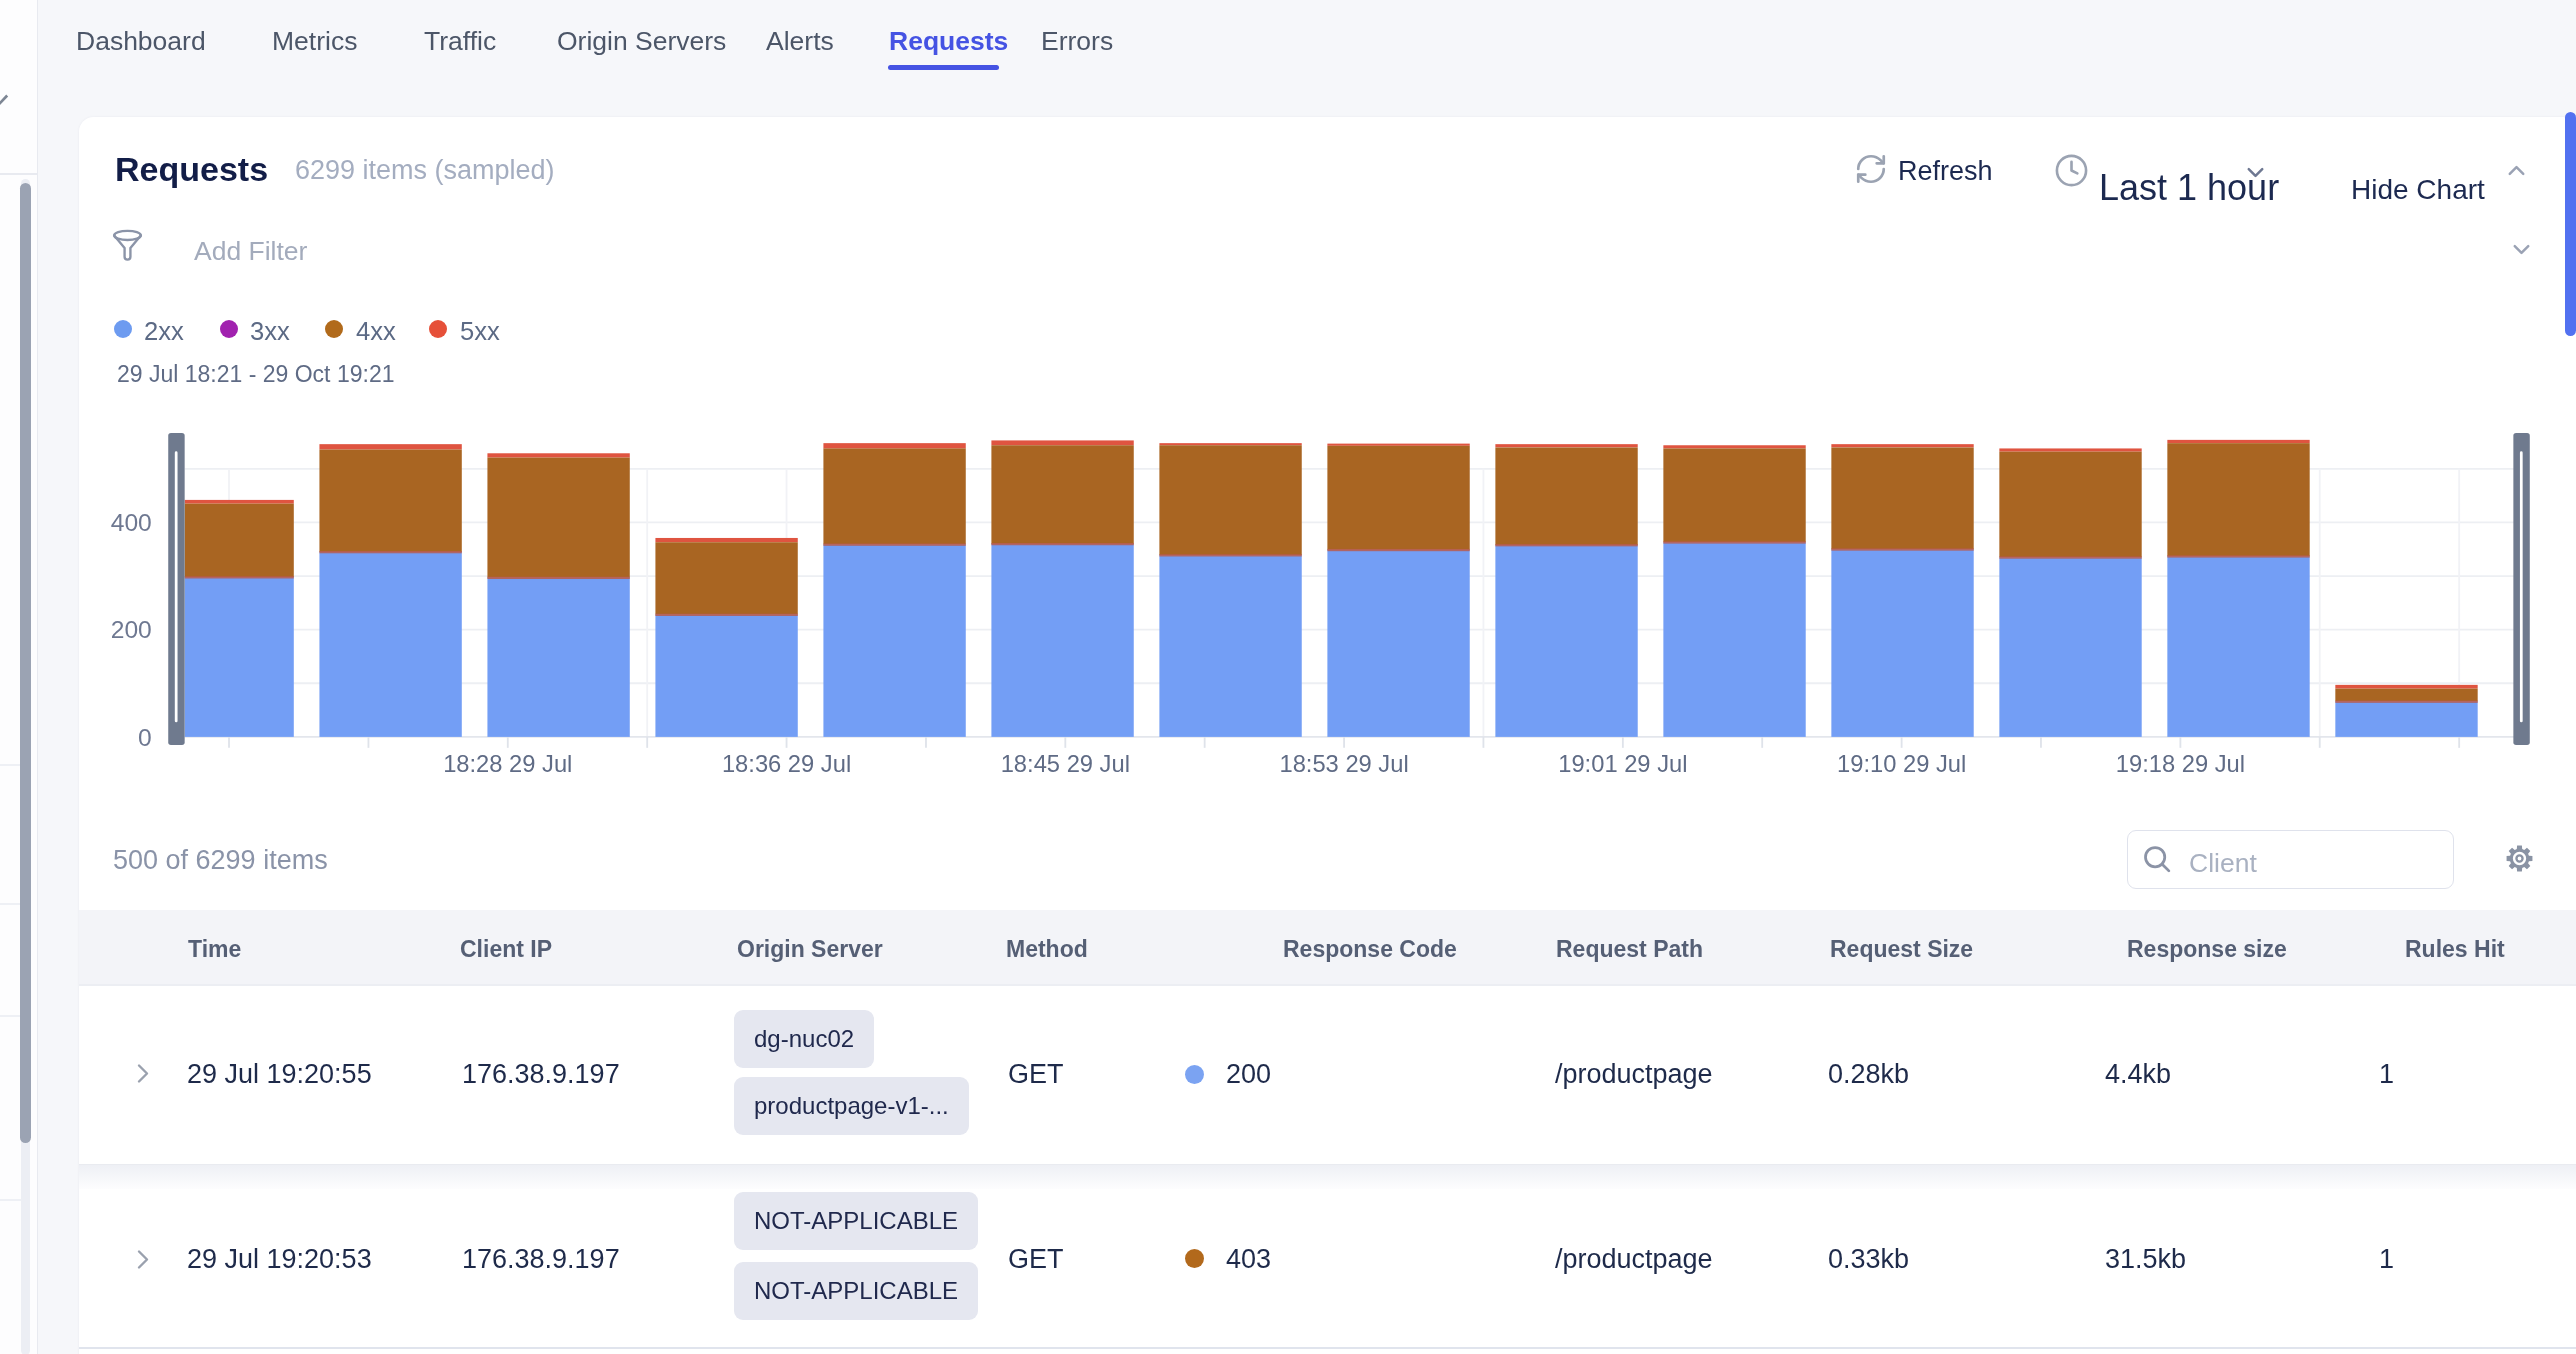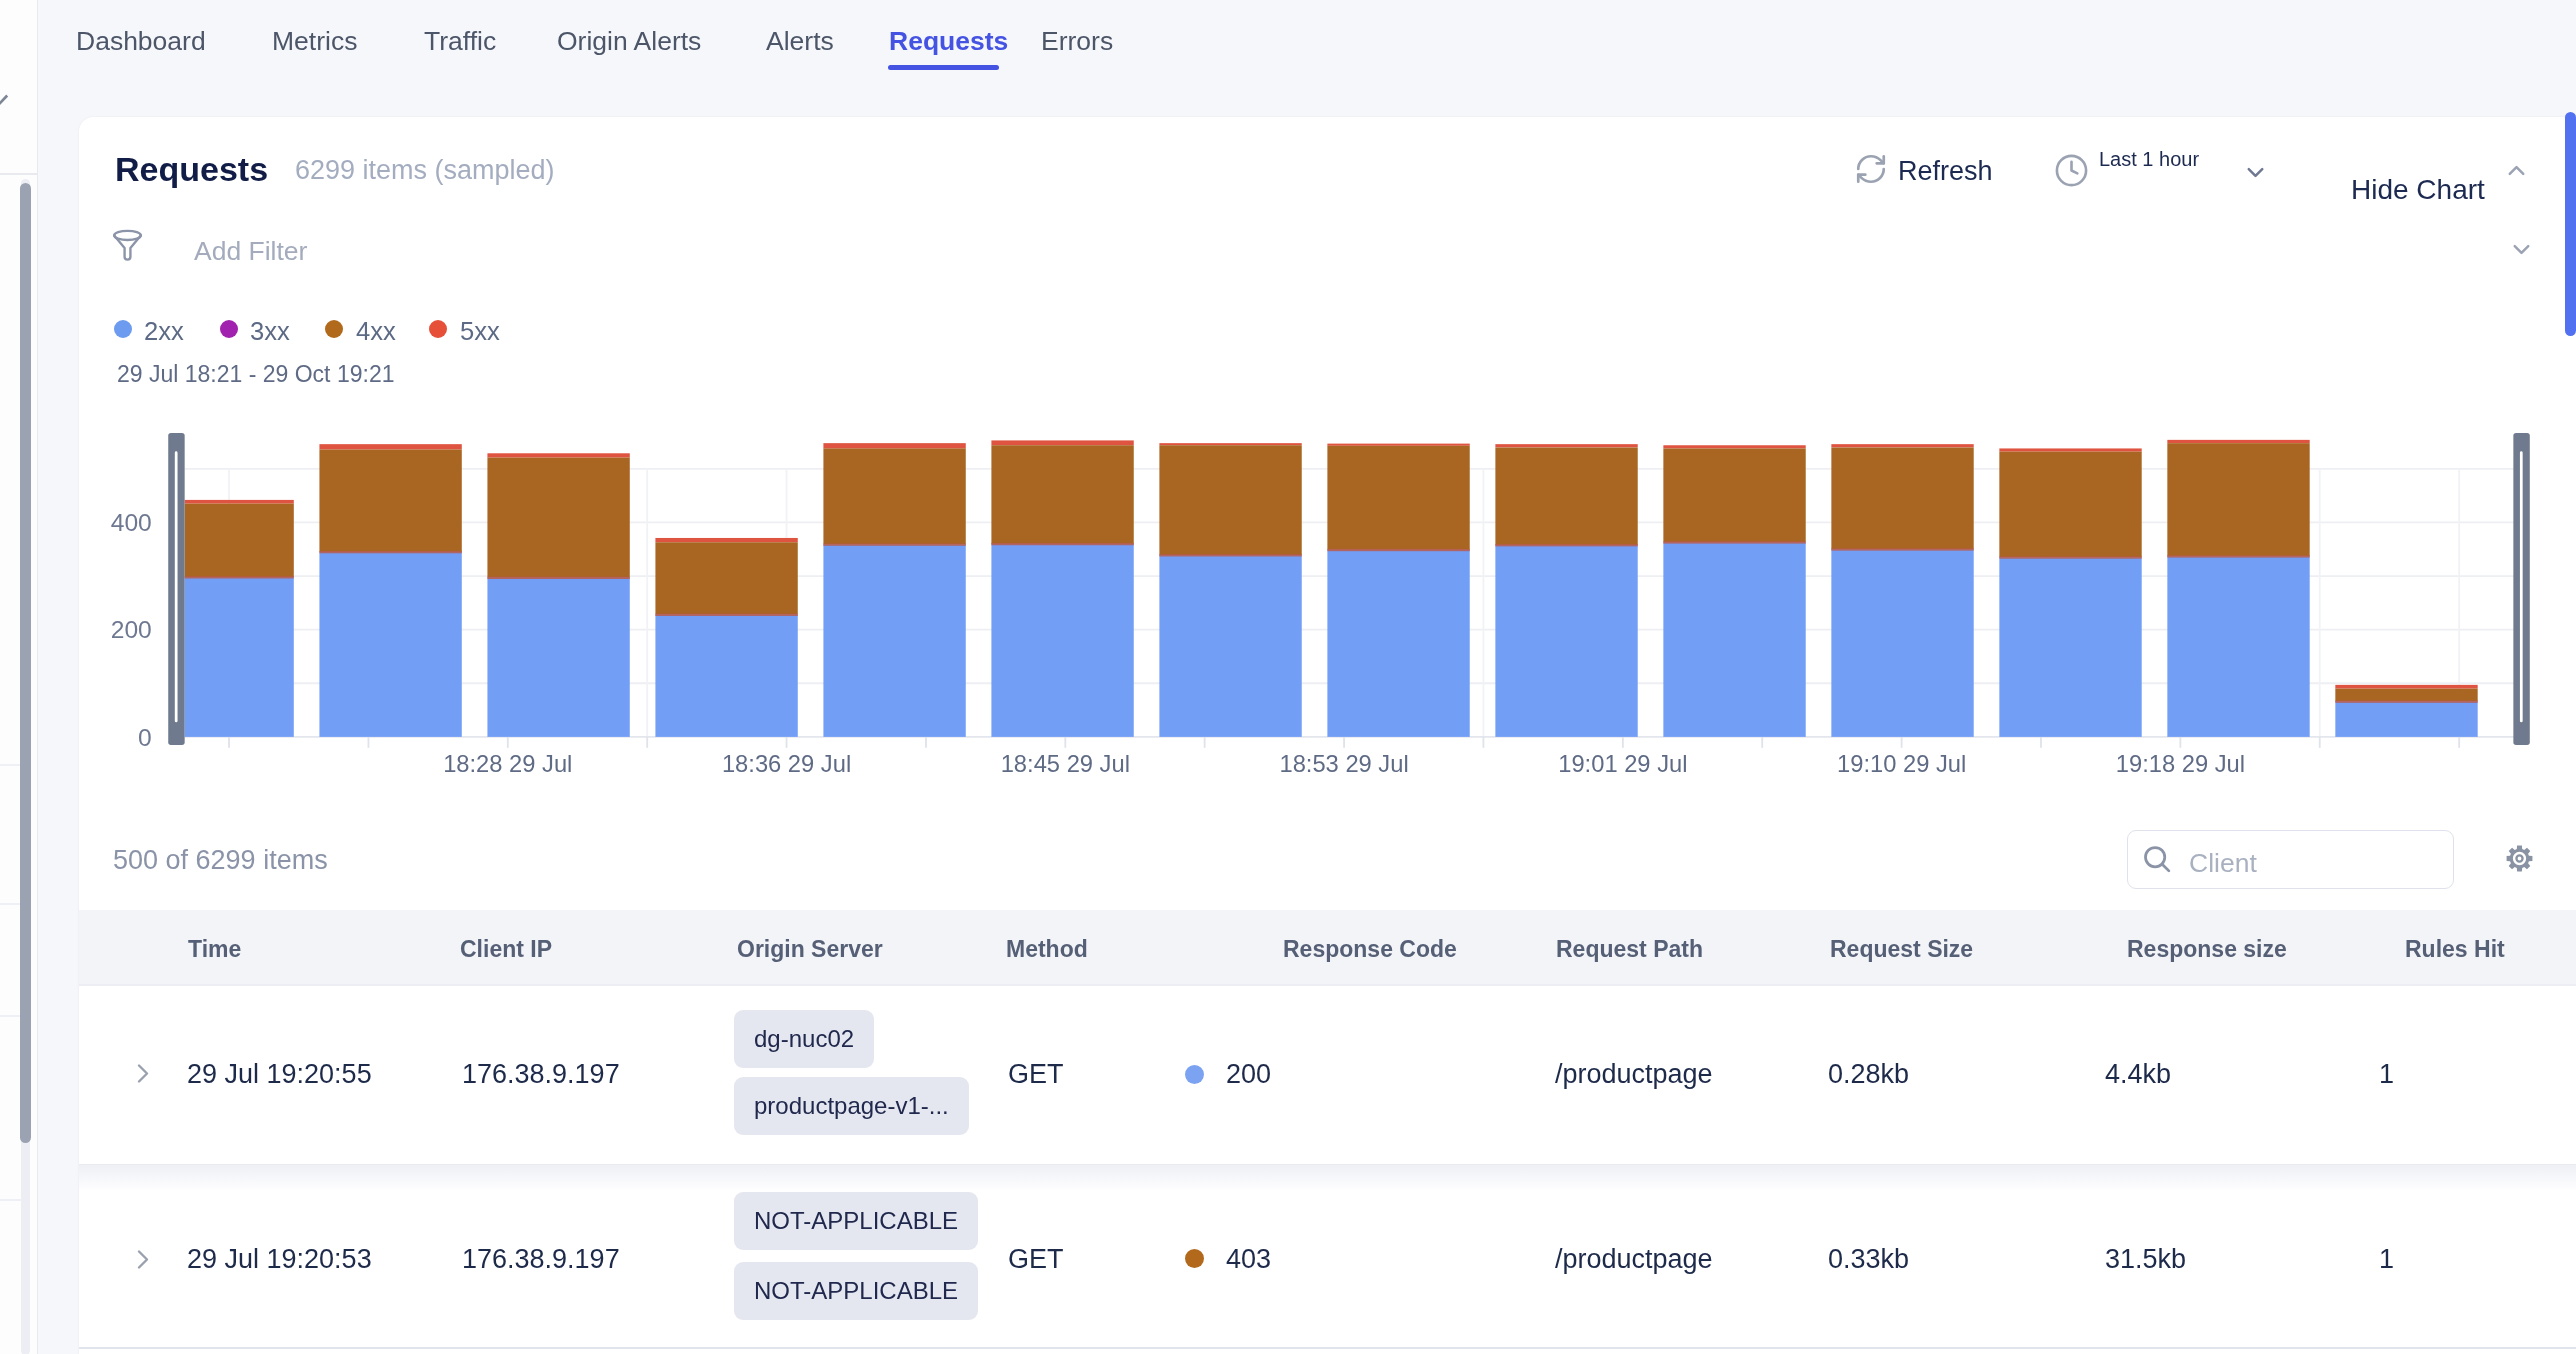--- a/index.html
+++ b/index.html
@@ -16,21 +16,21 @@
   
   .tab { top:25.6px; font-size:26.5px; color:#4c5668; white-space:nowrap; }
   .tab.active { color:#4553e3; font-weight:700; }
   #tabline { left:888px; top:65px; width:111px; height:4.6px; background:#4553e3; border-radius:2.7px; }
   
   #card { left:79px; top:117px; width:2497px; height:1241px; background:#ffffff; border-radius:14.6px 0 0 0; box-shadow:0 0.9px 2.7px rgba(30,40,80,0.06); }
   
   #title { left:115px; top:150px; font-size:34px; font-weight:700; color:#121d47; }
   #items { left:295px; top:155px; font-size:27px; color:#a4adc0; }
   #btn-refresh { left:1898px; top:156px; font-size:27px; color:#1c2950; }
-  #btn-last { left:2099px; top:148px; font-size:20px; color:#1c2950; }
+  #btn-last { left:2099px; top:167px; font-size:36px; color:#1c2950; }
   #btn-hide { left:2351px; top:155px; font-size:28px; color:#1c2950;margin-top:19px; }
   
   #addfilter { left:194px; top:236px; font-size:26.5px; color:#a3abbc; }
   
   .dot { width:18px; height:18px; border-radius:50%; top:320px; }
   .leglab { top:317px; font-size:25.6px; color:#5c6a85; }
   
   #daterange { left:117px; top:361px; font-size:23px; color:#5f6b85; }
   
   #countrow { left:113px; top:845px; font-size:27px; color:#8a93a8; }
@@ -58,21 +58,21 @@
 <div class="abs lsep" style="top:764px"></div>
 <div class="abs lsep" style="top:903px"></div>
 <div class="abs lsep" style="top:1015px"></div>
 <div class="abs lsep" style="top:1199px"></div>
 <div id="ltrack" class="abs"></div>
 <div id="lthumb" class="abs"></div>
 
 <div class="abs tab" style="left:76px">Dashboard</div>
 <div class="abs tab" style="left:272px">Metrics</div>
 <div class="abs tab" style="left:424px">Traffic</div>
-<div class="abs tab" style="left:557px">Origin Alerts</div>
+<div class="abs tab" style="left:557px">Origin Servers</div>
 <div class="abs tab" style="left:766px">Alerts</div>
 <div class="abs tab active" style="left:889px">Requests</div>
 <div class="abs tab" style="left:1041px">Errors</div>
 <div id="tabline" class="abs"></div>
 
 <div id="card" class="abs"></div>
 <div id="title" class="abs">Requests</div>
 <div id="items" class="abs">6299 items (sampled)</div>
 
 <svg class="abs" style="left:1854px; top:152px" width="34" height="34" viewBox="0 0 24 24" fill="none" stroke="#9ba3b2" stroke-width="1.9" stroke-linecap="round" stroke-linejoin="round">

